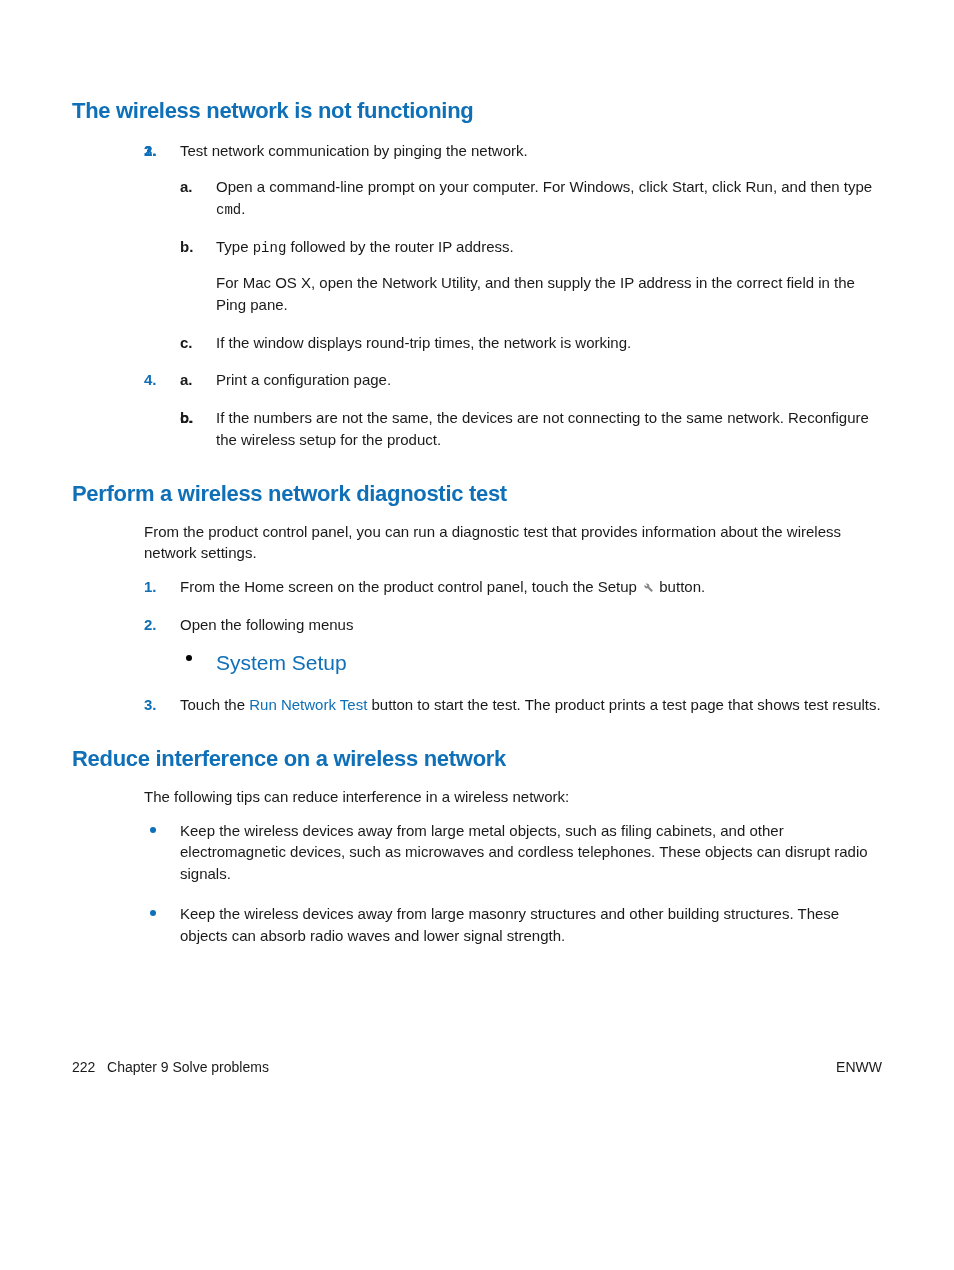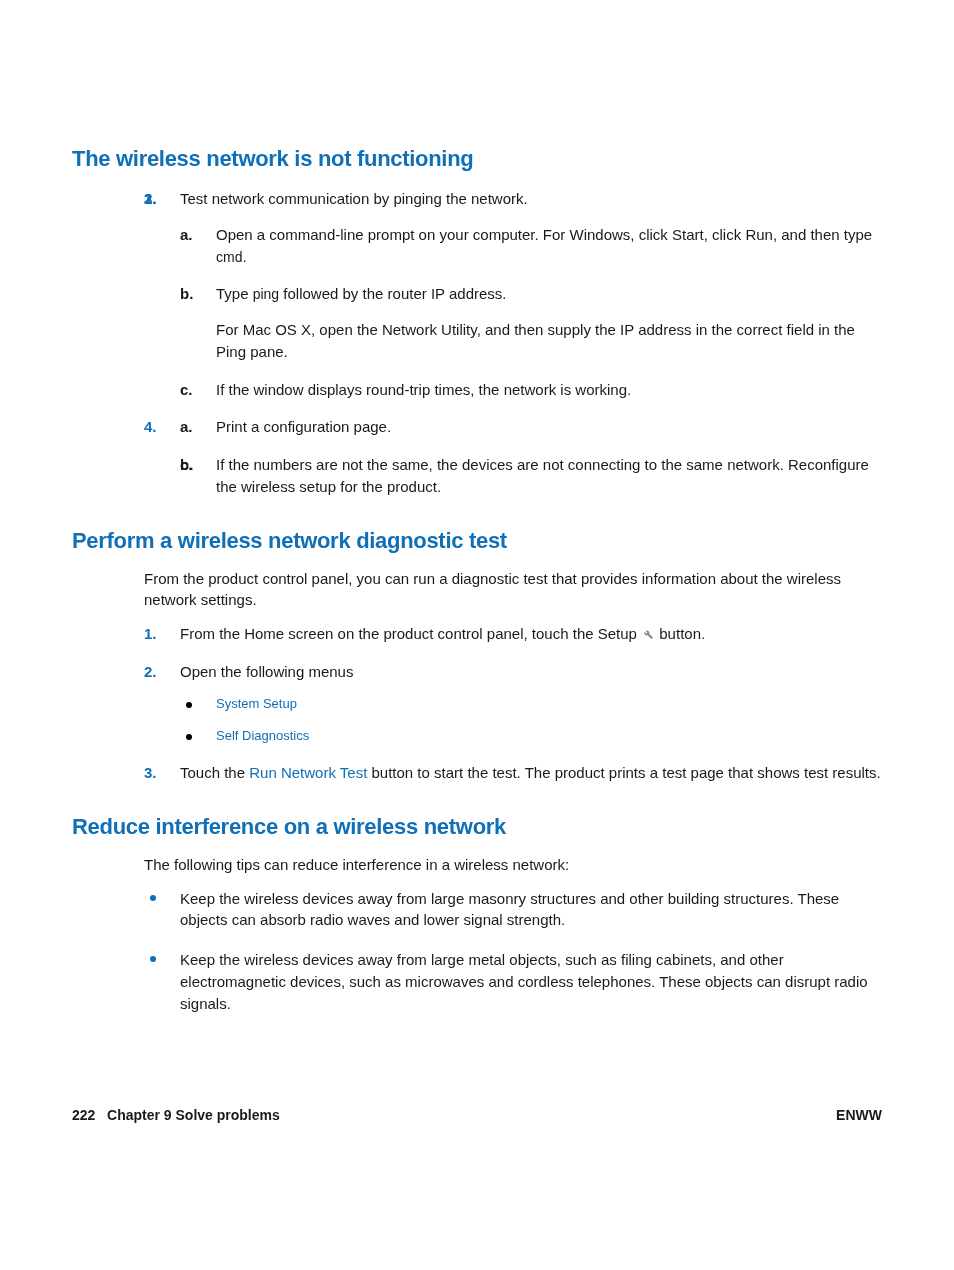--- a/index.html
+++ b/index.html
@@ -8,21 +8,20 @@
     background: #ffffff;
     font-family: "Segoe UI", "Helvetica Neue", Arial, sans-serif;
     color: #1a1a1a;
   }
   .page {
     width: 954px;
     height: 1135px;
     position: relative;
     box-sizing: border-box;
     padding: 90px 72px 0 72px;
-    margin-top: 48px;
   }
   h2.section {
     color: #0f6fb7;
     font-size: 22px;
     font-weight: 700;
     margin: 30px 0 14px 0;
     letter-spacing: -0.3px;
   }
   h2.section.first {
     margin-top: 8px;
@@ -77,21 +76,21 @@
   
   ul.bullets {
     list-style: none;
     margin: 12px 0 0 0;
     padding: 0;
   }
   ul.bullets > li {
     position: relative;
     padding: 0 0 0 36px;
     margin: 0 0 14px 0;
-    font-size: 13px;
+    font-size: 21px;
     line-height: 1.45;
   }
   ul.bullets > li > .dot {
     position: absolute;
     left: 6px;
     top: 7px;
     width: 6px;
     height: 6px;
     border-radius: 50%;
   }
@@ -111,41 +110,40 @@
   ul.topbullets > li > .dot {
     position: absolute;
     left: 6px;
     top: 7px;
     width: 6px;
     height: 6px;
     border-radius: 50%;
     background: #0f6fb7;
   }
   code.mono {
-    font-family: Liberation Sans, sans-serif;
+    font-family: Liberation Mono, monospace;
     font-size: 14px;
   }
   .bold { font-weight: 400; }
   .uilink { color: #0f6fb7; }
   .wrench {
     display: inline-block;
     width: 14px;
     height: 12px;
     vertical-align: -1px;
   }
   .wrench svg { width: 14px; height: 12px; }
   .footer {
     position: absolute;
     left: 72px;
     right: 72px;
     bottom: 60px;
     display: flex;
     justify-content: space-between;
     font-size: 14px;
-    font-weight: bold;
   }
 </style>
 </head>
 <body>
 
 <div class="page">
 
   <h2 class="section first">The wireless network is not functioning</h2>
 
   <ol class="num">
@@ -206,44 +204,40 @@
           </svg></span><span> button.</span>
     </li>
     <li>
       <span class="marker">2.</span>
       <span>Open the following menus</span>
       <ul class="bullets black">
         <li>
           <span class="dot"></span>
           <span class="uilink">System Setup</span>
         </li>
-        <li>
-          <span class="dot"></span>
-          <span class="uilink">Self Diagnostics</span>
-        </li>
       </ul>
     </li>
     <li>
       <span class="marker">3.</span>
       <span>Touch the </span><span class="uilink">Run Network Test</span><span> button to start the test. The product prints a test page that shows test results.</span>
     </li>
   </ol>
 
   <h2 class="section">Reduce interference on a wireless network</h2>
 
   <p class="intro">The following tips can reduce interference in a wireless network:</p>
 
   <ul class="topbullets">
     <li>
       <span class="dot"></span>
+      <span>Keep the wireless devices away from large metal objects, such as filing cabinets, and other electromagnetic devices, such as microwaves and cordless telephones. These objects can disrupt radio signals.</span>
+    </li>
+    <li>
+      <span class="dot"></span>
       <span>Keep the wireless devices away from large masonry structures and other building structures. These objects can absorb radio waves and lower signal strength.</span>
-    </li>
-    <li>
-      <span class="dot"></span>
-      <span>Keep the wireless devices away from large metal objects, such as filing cabinets, and other electromagnetic devices, such as microwaves and cordless telephones. These objects can disrupt radio signals.</span>
     </li>
   </ul>
 
   <div class="footer">
     <div>
       <span>222</span>&nbsp;&nbsp;&nbsp;<span>Chapter 9   Solve problems</span>
     </div>
     <div>ENWW</div>
   </div>
 

